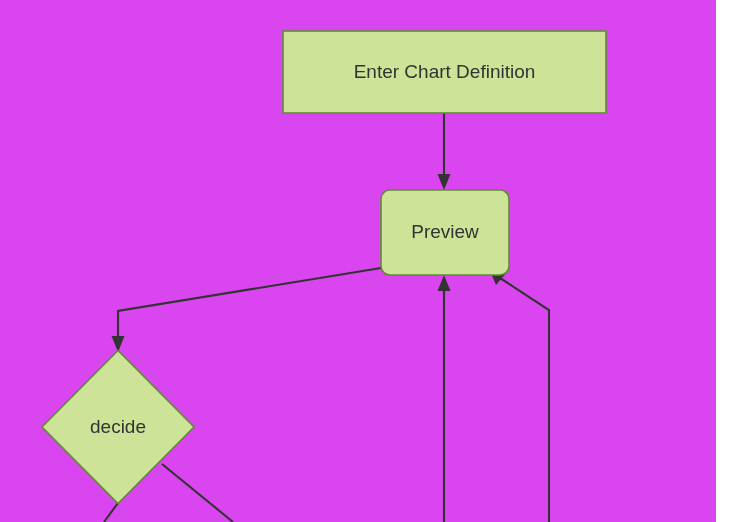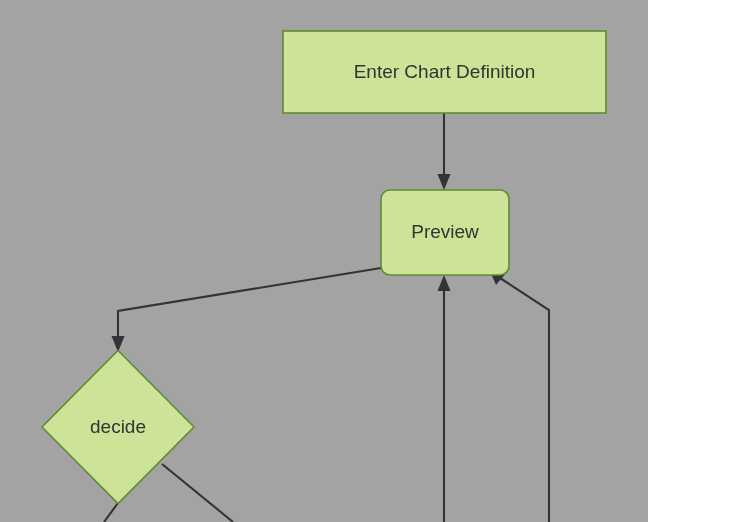--- a/index.html
+++ b/index.html
@@ -5,23 +5,23 @@
   html, body {
     margin: 0;
     padding: 0;
     background: #ffffff;
   }
   body {
     font-family: "Liberation Sans", sans-serif;
   }
   #canvas {
     position: relative;
-    width: 648px;
+    width: 716px;
     height: 522px;
-    background: #a3a3a3;
+    background: #d946ef;
     overflow: hidden;
   }
   #flow-svg {
     position: absolute;
     left: 0;
     top: 0;
     width: 740px;
     height: 522px;
   }
   .node-shape {

